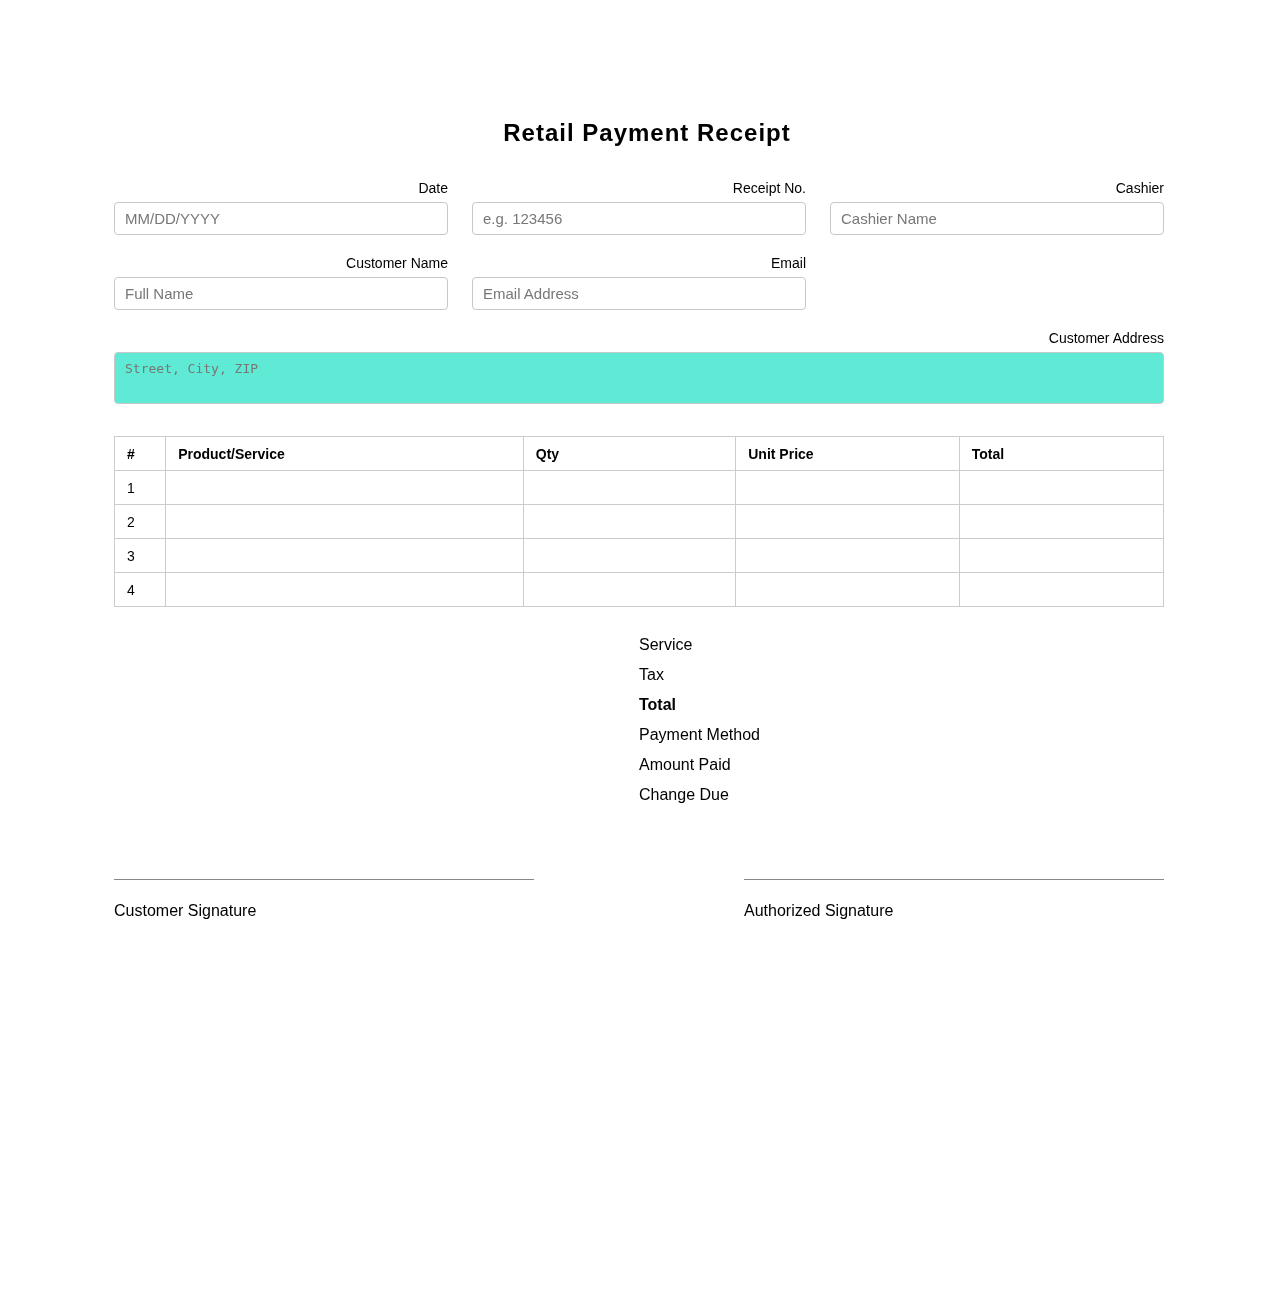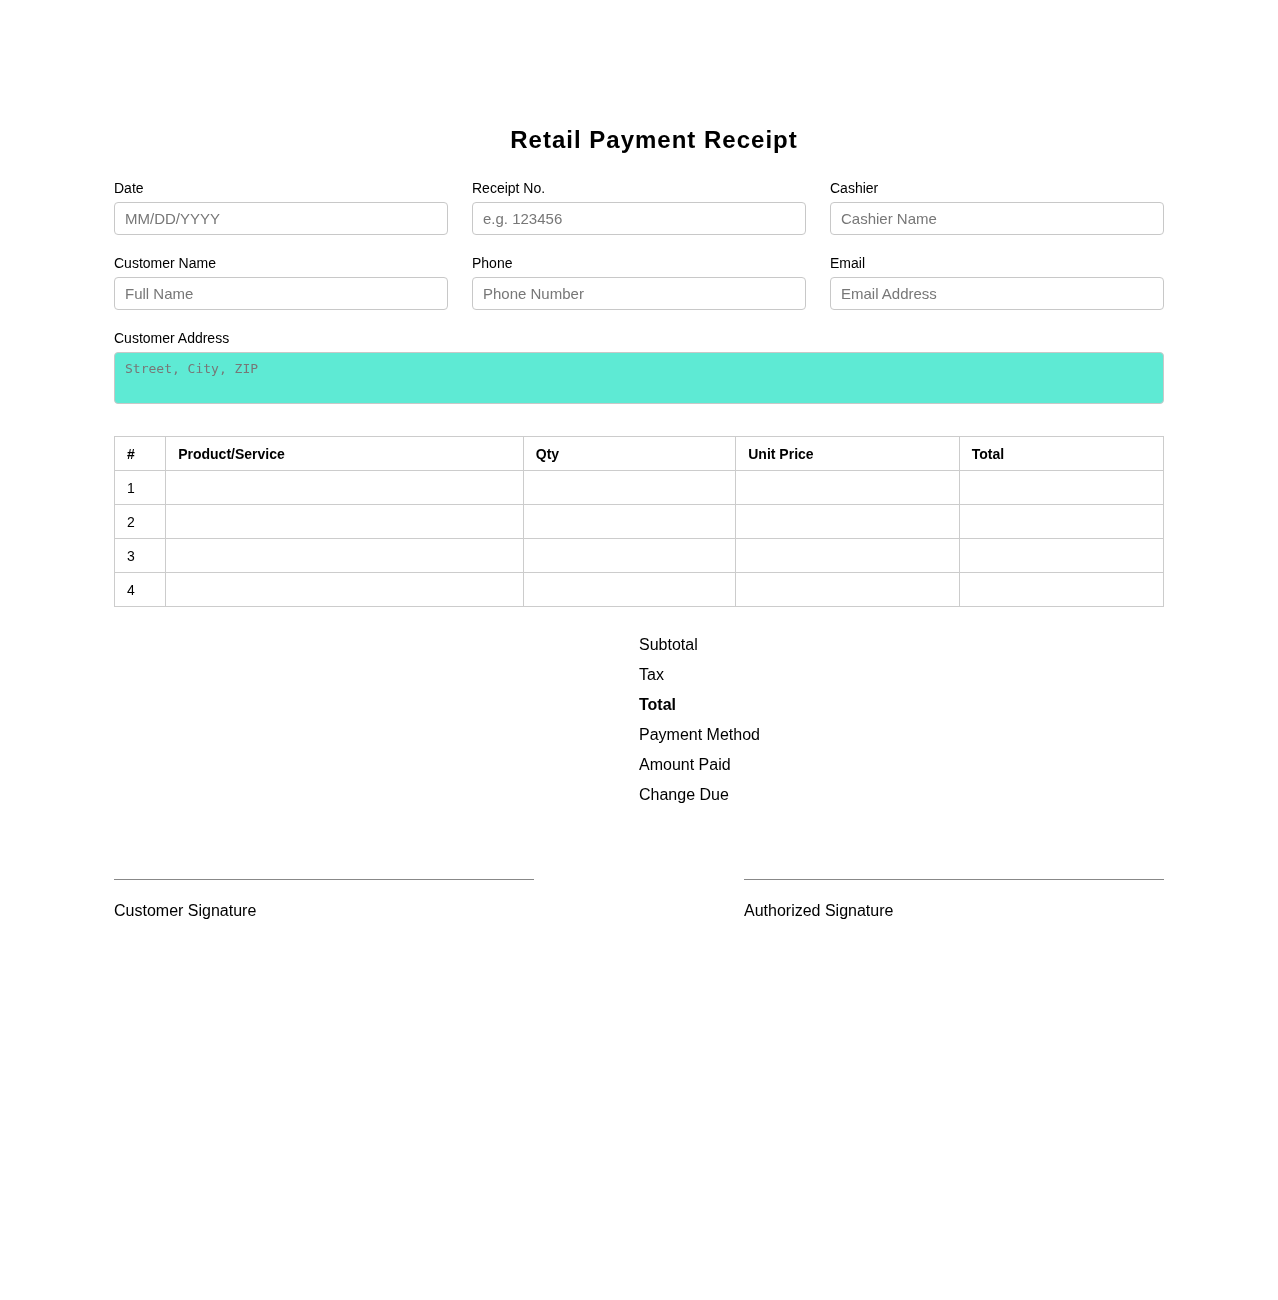--- a/index.html
+++ b/index.html
@@ -1,22 +1,22 @@
 <!DOCTYPE html>
 <html><head>
 <meta charset="utf-8">
 <style>
   * { box-sizing: border-box; }
   html, body { margin: 0; padding: 0; background: #ffffff; }
   body { width: 1278px; height: 1300px; font-family: "Liberation Sans", sans-serif; color: #000; }
   .page { position: absolute; left: 114px; top: 0; width: 1050px; }
-  h1 { position: absolute; top: 111px; left: 0; width: 1050px; margin: 15px; text-align: center; font-size: 24px; font-weight: bold; letter-spacing: 1px; line-height: 28px; }
+  h1 { position: absolute; top: 111px; left: 0; width: 1050px; margin: 8px; text-align: center; font-size: 24px; font-weight: bold; letter-spacing: 1px; line-height: 28px; }
   .row { position: absolute; left: 0; width: 1050px; display: flex; gap: 24px; }
   .field { width: 334px; }
-  .field label { display: block; font-size: 14px; line-height: 16px; margin-bottom: 6px; }
+  .field label { display: block; font-size: 14px; line-height: 16px; margin-bottom: 6px; text-align: right; }
   .field input { width: 334px; height: 33px; border: 1px solid #c8c8c8; border-radius: 4px; padding: 0 10px; font-family: "Liberation Sans", sans-serif; font-size: 15px; color: #0f172a; background: #fff; }
   .field input::placeholder { color: #777; }
   .field.full { width: 1050px; }
   .field textarea { width: 1050px; height: 52px; border: 1px solid #c8c8c8; border-radius: 4px; padding: 8px 10px; font-family: "DejaVu Sans Mono", monospace; font-size: 13px; resize: none; background: #5eead4; }
   .field textarea::placeholder { color: #777; }
   table { position: absolute; top: 436px; left: 0; width: 1050px; border-collapse: collapse; font-size: 14px; }
   th, td { border: 1px solid #cccccc; height: 34px; padding: 0 12px; text-align: left; }
   th { font-weight: bold; }
   .summary { position: absolute; top: 632px; left: 525px; font-size: 16px; }
   .summary .line { height: 30px; line-height: 26px; }
@@ -43,24 +43,20 @@
     <div class="field">
       <label>Cashier</label>
       <input type="text" placeholder="Cashier Name" style="">
     </div>
   </div>
 
   <div class="row" style="top:255px;">
     <div class="field">
       <label>Customer Name</label>
       <input type="text" placeholder="Full Name" style="">
-    </div>
-    <div class="field">
-      <label>Phone</label>
-      <input type="text" placeholder="Phone Number" style="">
     </div>
     <div class="field">
       <label>Email</label>
       <input type="text" placeholder="Email Address" style="">
     </div>
   </div>
 
   <div class="row" style="top:330px;">
     <div class="field full">
       <label>Customer Address</label>
@@ -104,21 +100,21 @@
         <td>4</td>
         <td></td>
         <td></td>
         <td></td>
         <td></td>
       </tr>
     </tbody>
   </table>
 
   <div class="summary">
-    <div class="line">Subtotal</div>
+    <div class="line">Service</div>
     <div class="line">Tax</div>
     <div class="line bold">Total</div>
     <div class="line">Payment Method</div>
     <div class="line">Amount Paid</div>
     <div class="line">Change Due</div>
   </div>
 
   <div class="sig" style="left:0;">
     <div class="rule"></div>
     <div class="label">Customer Signature</div>

